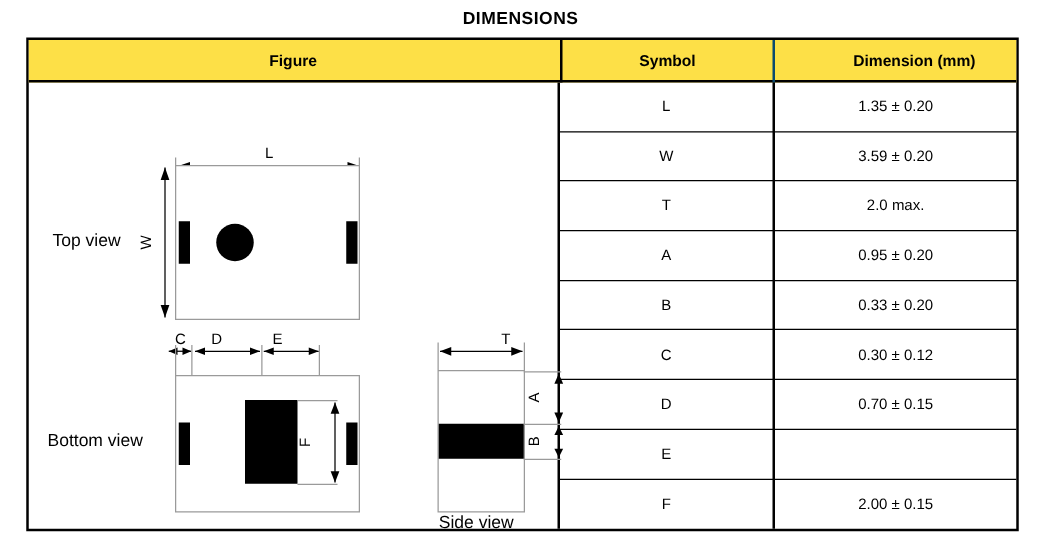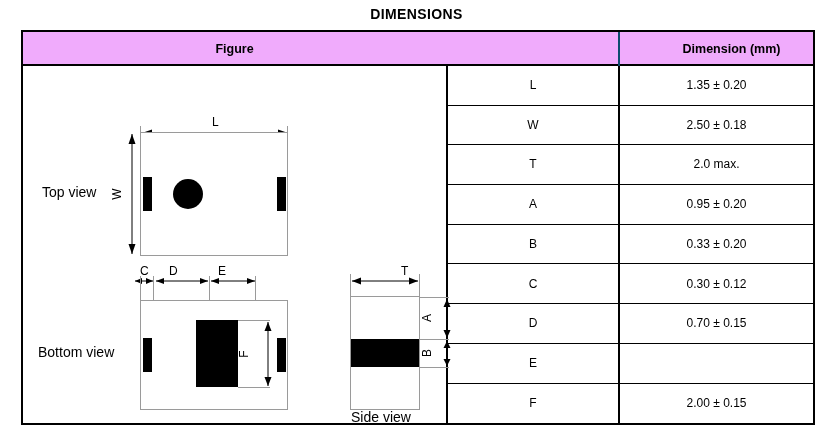--- a/index.html
+++ b/index.html
@@ -38,21 +38,21 @@
     border: 2px solid #000;
     box-sizing: border-box;
   }
 
   
   #table-head {
     position: absolute;
     left: 0; top: 0;
     width: 100%;
     height: 34px;
-    background: #f0abfc;
+    background: #fde047;
     border-bottom: 2px solid #000;
     box-sizing: border-box;
   }
   .head-cell {
     position: absolute;
     top: 0;
     height: 34px;
     line-height: 34px;
     text-align: center;
     font-size: 12.5px;
@@ -164,20 +164,21 @@
 </style>
 </head>
 <body>
 
 <div id="doc-title">DIMENSIONS</div>
 
 <div id="dim-table">
 
   <div id="table-head">
     <div class="head-cell" id="head-figure">Figure</div>
+    <div class="head-cell" id="head-symbol">Symbol</div>
     <div class="head-cell" id="head-dim">Dimension (mm)</div>
   </div>
 
   <div class="col-rule" id="rule-1"></div>
   <div class="col-rule" id="rule-2"></div>
 
   <div id="figure-area">
 
     <div class="view-label" id="label-top-view">Top view</div>
 
@@ -278,21 +279,21 @@
     </svg>
   </div>
 
   <div id="rows-area">
     <div class="data-row" style="top:0px;">
       <div class="cell-symbol">L</div>
       <div class="cell-value">1.35 ± 0.20</div>
     </div>
     <div class="data-row" style="top:39.7px;">
       <div class="cell-symbol">W</div>
-      <div class="cell-value">2.50 ± 0.18</div>
+      <div class="cell-value">3.59 ± 0.20</div>
     </div>
     <div class="data-row" style="top:79.4px;">
       <div class="cell-symbol">T</div>
       <div class="cell-value">2.0 max.</div>
     </div>
     <div class="data-row" style="top:119.1px;">
       <div class="cell-symbol">A</div>
       <div class="cell-value">0.95 ± 0.20</div>
     </div>
     <div class="data-row" style="top:158.8px;">

